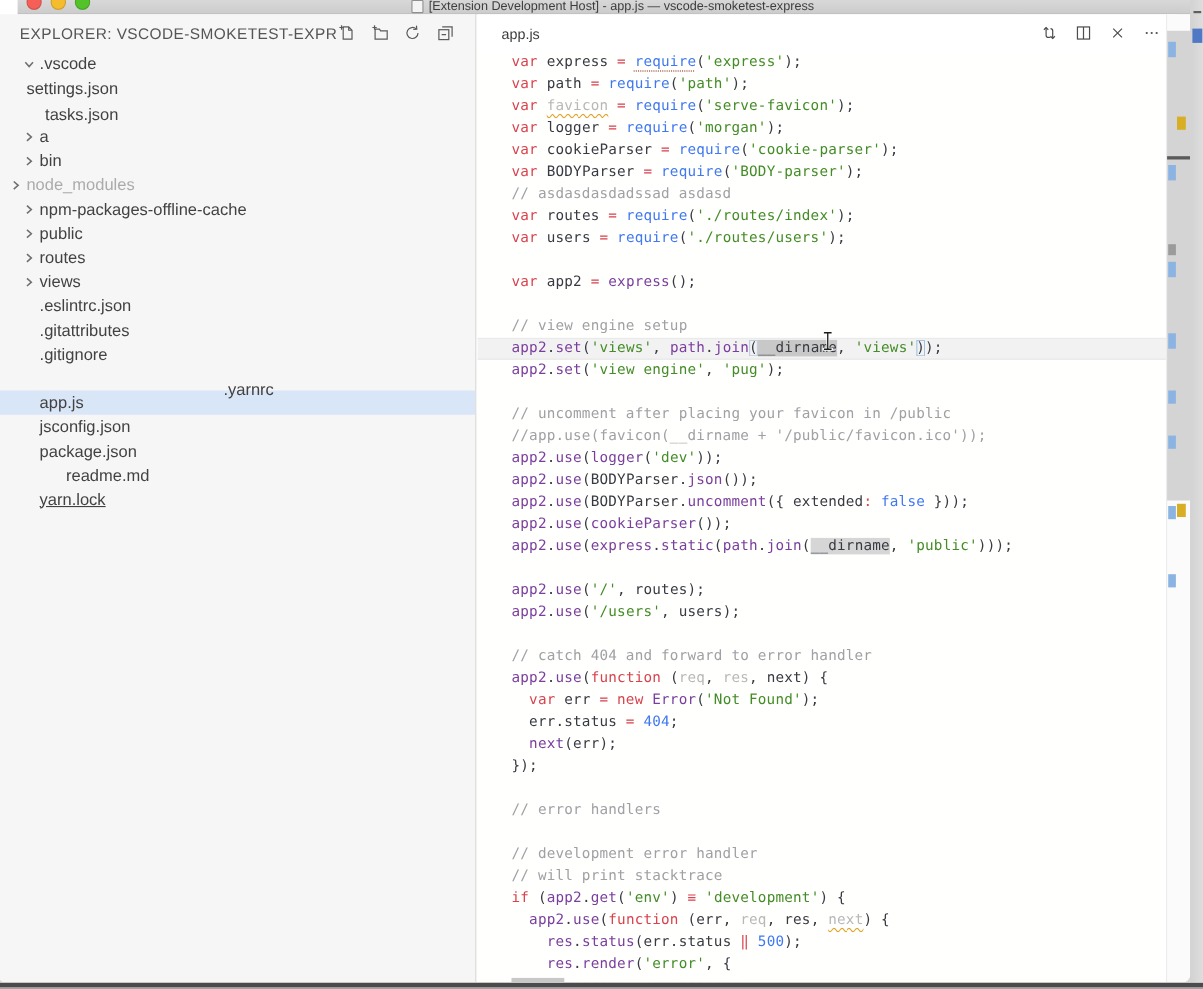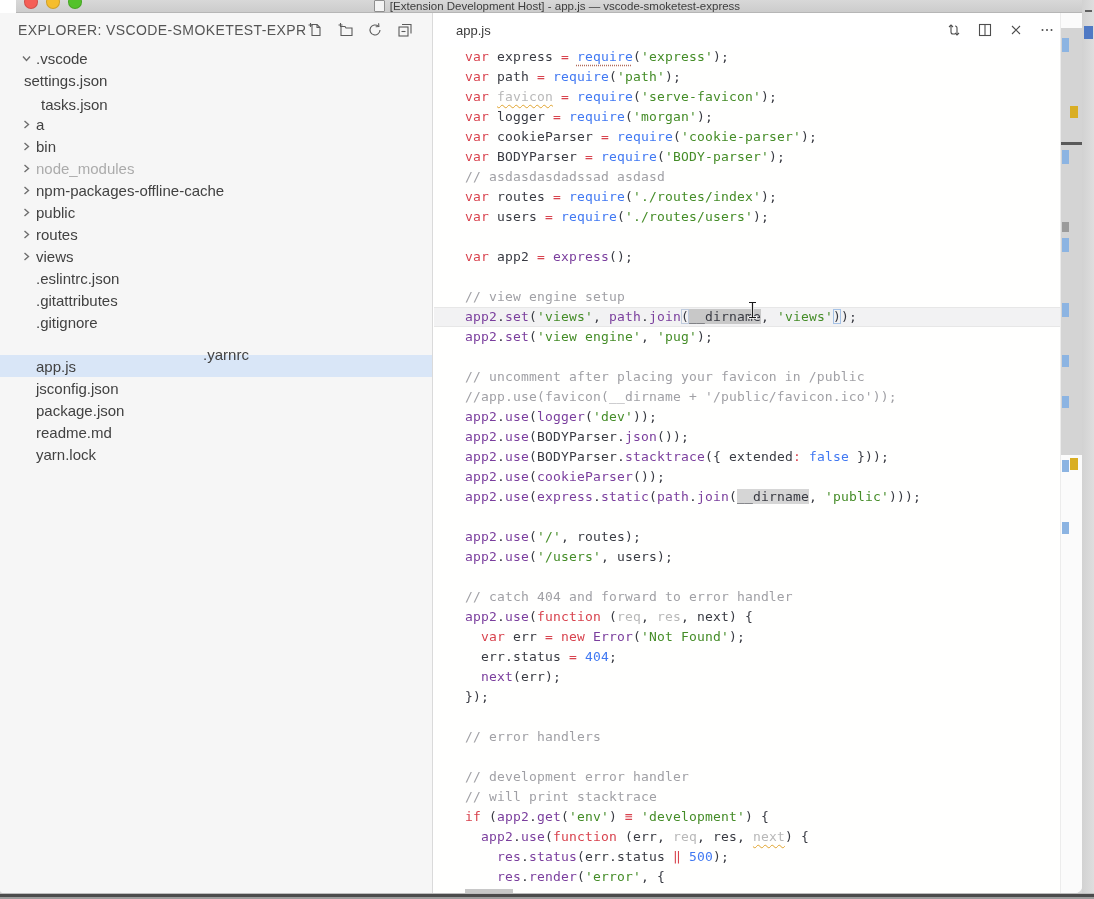--- a/index.html
+++ b/index.html
@@ -177,21 +177,21 @@
           <span class="tree-label">a</span>
         </div>
         <div class="tree-row" style="padding-left: 20px;">
           <span class="tree-chev">
             <svg width="11" height="11" viewBox="0 0 11 11">
               <path d="M3.5 2l4 3.5-4 3.5"></path>
             </svg>
           </span>
           <span class="tree-label">bin</span>
         </div>
-        <div class="tree-row muted" style="padding-left: 20px;">
+        <div class="tree-row muted" style="padding-left: 8px;">
           <span class="tree-chev">
             <svg width="11" height="11" viewBox="0 0 11 11">
               <path d="M3.5 2l4 3.5-4 3.5"></path>
             </svg>
           </span>
           <span class="tree-label">node_modules</span>
         </div>
         <div class="tree-row" style="padding-left: 20px;">
           <span class="tree-chev">
             <svg width="11" height="11" viewBox="0 0 11 11">
@@ -245,25 +245,25 @@
           <span class="tree-label">app.js</span>
         </div>
         <div class="tree-row" style="padding-left: 20px;">
           <span class="tree-chev"></span>
           <span class="tree-label">jsconfig.json</span>
         </div>
         <div class="tree-row" style="padding-left: 20px;">
           <span class="tree-chev"></span>
           <span class="tree-label">package.json</span>
         </div>
-        <div class="tree-row" style="padding-left: 20px;">
+        <div class="tree-row" style="padding-left: 20px; gap: 24px;">
           <span class="tree-chev"></span>
           <span class="tree-label">readme.md</span>
         </div>
-        <div class="tree-row" style="padding-left: 20px;">
+        <div class="tree-row" style="padding-left: 20px; text-decoration: underline;">
           <span class="tree-chev"></span>
           <span class="tree-label">yarn.lock</span>
         </div>
       </div>
   </div>
 
   <div class="editor-head">
     <div class="tab-label">app.js</div>
     <div class="editor-actions" id="editor-actions">
         <div class="icon-btn">
@@ -309,21 +309,21 @@
       <div class="code-line"><span class="tk-k">var </span><span class="tk-p">app2 </span><span class="tk-k">= </span><span class="tk-v">express</span><span class="tk-p">();</span></div>
       <div class="code-line"></div>
       <div class="code-line"><span class="tk-c">// view engine setup</span></div>
       <div class="code-line cur"><span class="tk-v">app2</span><span class="tk-p">.</span><span class="tk-v">set</span><span class="tk-p">(</span><span class="tk-s">'views'</span><span class="tk-p">, </span><span class="tk-v">path</span><span class="tk-p">.</span><span class="tk-v">join</span><span class="tk-bx">(</span><span class="tk-h1">__dirname</span><span class="tk-p">, </span><span class="tk-s">'views'</span><span class="tk-bxb">)</span><span class="tk-p">);</span></div>
       <div class="code-line"><span class="tk-v">app2</span><span class="tk-p">.</span><span class="tk-v">set</span><span class="tk-p">(</span><span class="tk-s">'view engine'</span><span class="tk-p">, </span><span class="tk-s">'pug'</span><span class="tk-p">);</span></div>
       <div class="code-line"></div>
       <div class="code-line"><span class="tk-c">// uncomment after placing your favicon in /public</span></div>
       <div class="code-line"><span class="tk-c">//app.use(favicon(__dirname + '/public/favicon.ico'));</span></div>
       <div class="code-line"><span class="tk-v">app2</span><span class="tk-p">.</span><span class="tk-v">use</span><span class="tk-p">(</span><span class="tk-v">logger</span><span class="tk-p">(</span><span class="tk-s">'dev'</span><span class="tk-p">));</span></div>
       <div class="code-line"><span class="tk-v">app2</span><span class="tk-p">.</span><span class="tk-v">use</span><span class="tk-p">(BODYParser.</span><span class="tk-v">json</span><span class="tk-p">());</span></div>
-      <div class="code-line"><span class="tk-v">app2</span><span class="tk-p">.</span><span class="tk-v">use</span><span class="tk-p">(BODYParser.</span><span class="tk-v">stacktrace</span><span class="tk-p">({ extended</span><span class="tk-k">:</span><span class="tk-p"> </span><span class="tk-b">false</span><span class="tk-p"> }));</span></div>
+      <div class="code-line"><span class="tk-v">app2</span><span class="tk-p">.</span><span class="tk-v">use</span><span class="tk-p">(BODYParser.</span><span class="tk-v">uncomment</span><span class="tk-p">({ extended</span><span class="tk-k">:</span><span class="tk-p"> </span><span class="tk-b">false</span><span class="tk-p"> }));</span></div>
       <div class="code-line"><span class="tk-v">app2</span><span class="tk-p">.</span><span class="tk-v">use</span><span class="tk-p">(</span><span class="tk-v">cookieParser</span><span class="tk-p">());</span></div>
       <div class="code-line"><span class="tk-v">app2</span><span class="tk-p">.</span><span class="tk-v">use</span><span class="tk-p">(</span><span class="tk-v">express</span><span class="tk-p">.</span><span class="tk-v">static</span><span class="tk-p">(</span><span class="tk-v">path</span><span class="tk-p">.</span><span class="tk-v">join</span><span class="tk-p">(</span><span class="tk-h2">__dirname</span><span class="tk-p">, </span><span class="tk-s">'public'</span><span class="tk-p">)));</span></div>
       <div class="code-line"></div>
       <div class="code-line"><span class="tk-v">app2</span><span class="tk-p">.</span><span class="tk-v">use</span><span class="tk-p">(</span><span class="tk-s">'/'</span><span class="tk-p">, routes);</span></div>
       <div class="code-line"><span class="tk-v">app2</span><span class="tk-p">.</span><span class="tk-v">use</span><span class="tk-p">(</span><span class="tk-s">'/users'</span><span class="tk-p">, users);</span></div>
       <div class="code-line"></div>
       <div class="code-line"><span class="tk-c">// catch 404 and forward to error handler</span></div>
       <div class="code-line"><span class="tk-v">app2</span><span class="tk-p">.</span><span class="tk-v">use</span><span class="tk-p">(</span><span class="tk-k">function</span><span class="tk-p"> (</span><span class="tk-m">req</span><span class="tk-p">, </span><span class="tk-m">res</span><span class="tk-p">, next) {</span></div>
       <div class="code-line"><span class="tk-p">  </span><span class="tk-k">var</span><span class="tk-p"> err </span><span class="tk-k">= new</span><span class="tk-p"> </span><span class="tk-v">Error</span><span class="tk-p">(</span><span class="tk-s">'Not Found'</span><span class="tk-p">);</span></div>
       <div class="code-line"><span class="tk-p">  err.status </span><span class="tk-k">=</span><span class="tk-p"> </span><span class="tk-b">404</span><span class="tk-p">;</span></div>

